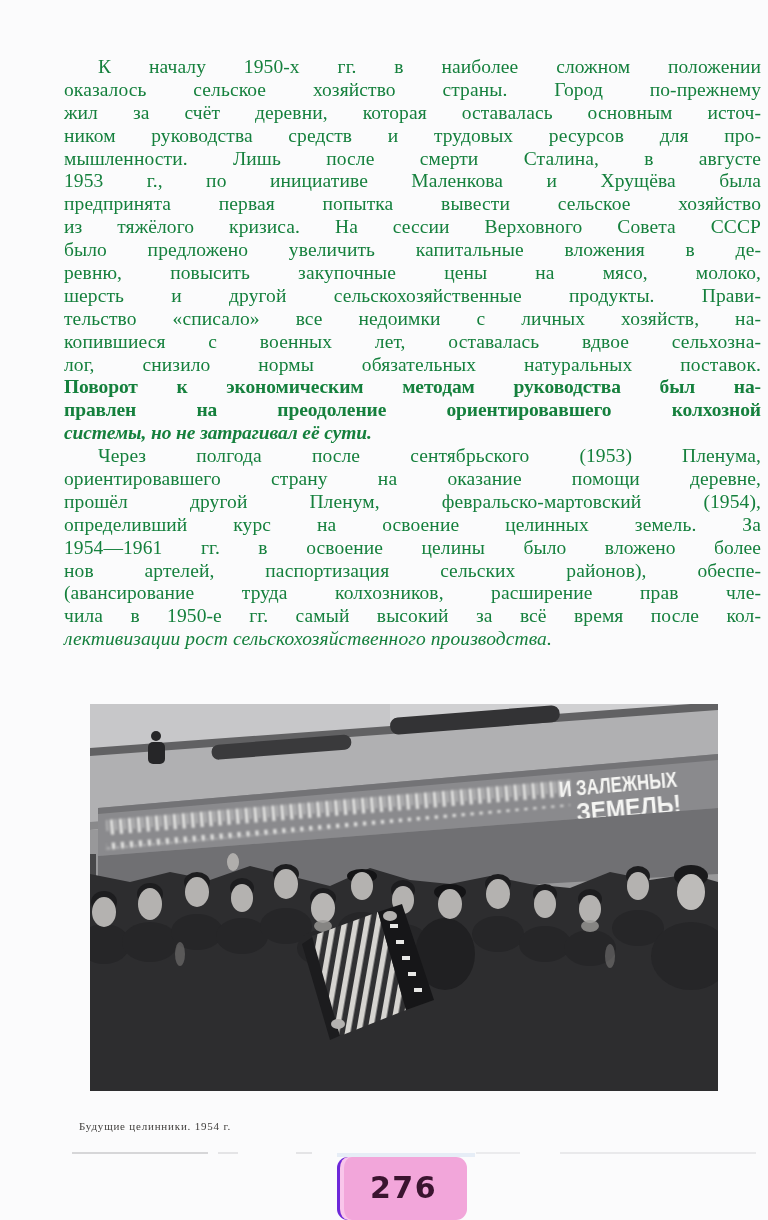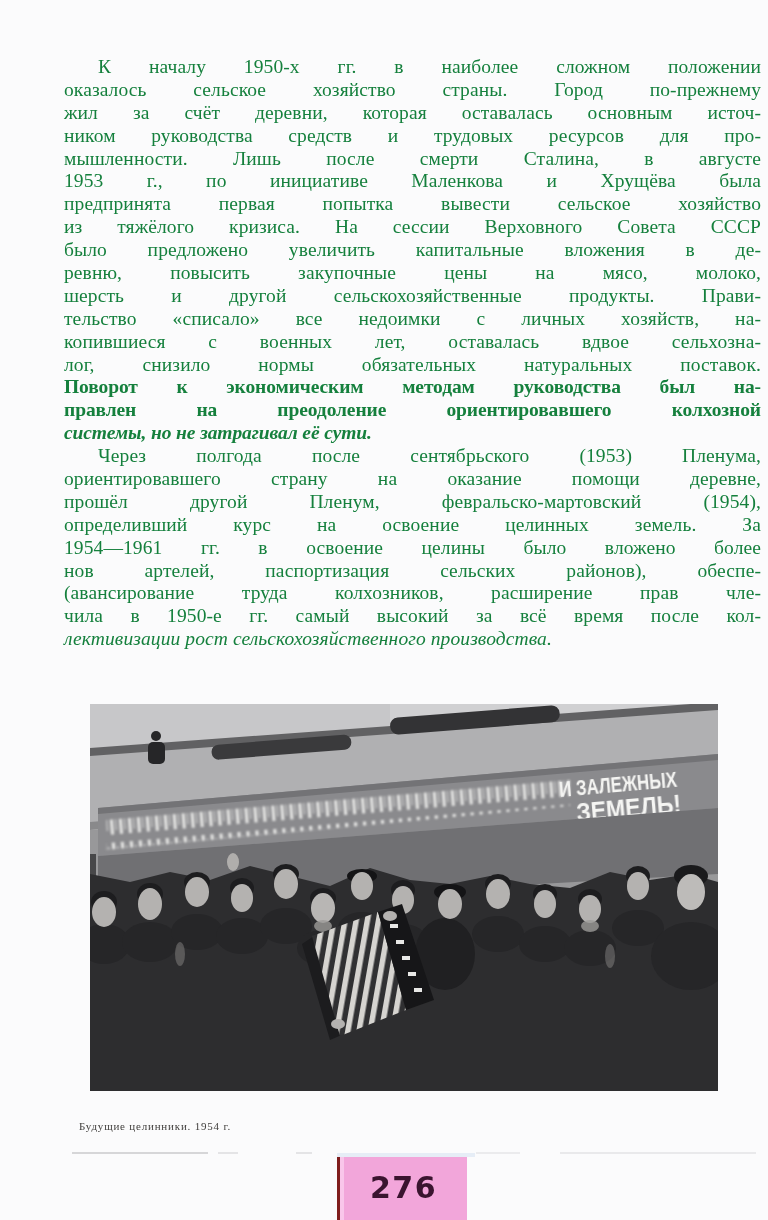--- a/index.html
+++ b/index.html
@@ -28,22 +28,22 @@
   .rule.r1{left:72px;width:136px;}
   .rule.r2{left:218px;width:20px;background:#e4e4e6;}
   .rule.r3{left:296px;width:16px;background:#e4e4e6;}
   .rule.r4{left:476px;width:44px;background:#ebebed;}
   .rule.r5{left:560px;width:196px;background:#e9e9eb;}
   .blue-tint{position:absolute;left:337px;top:1153px;width:138px;height:4px;
              background:#dde7f4;opacity:.7;}
 
   
   .page-box{position:absolute;left:337px;top:1157px;width:127px;height:63px;
-            background:#f2a6da;border-left:3px solid #7f1d1d;
-            box-shadow:inset 4px 0 0 #f9c6ea;}
+            background:#f2a6da;border-left:3px solid #6d28d9;
+            box-shadow:inset 4px 0 0 #f9c6ea;border-radius:11px;}
   .page-num{display:block;text-align:center;margin-top:13px;
             font-family:"DejaVu Sans", sans-serif;font-weight:800;
             font-size:30px;color:#3a142f;letter-spacing:1.5px;}
 </style>
 </head>
 <body>
 
 <div class="page">
 
   <div class="text-block">

